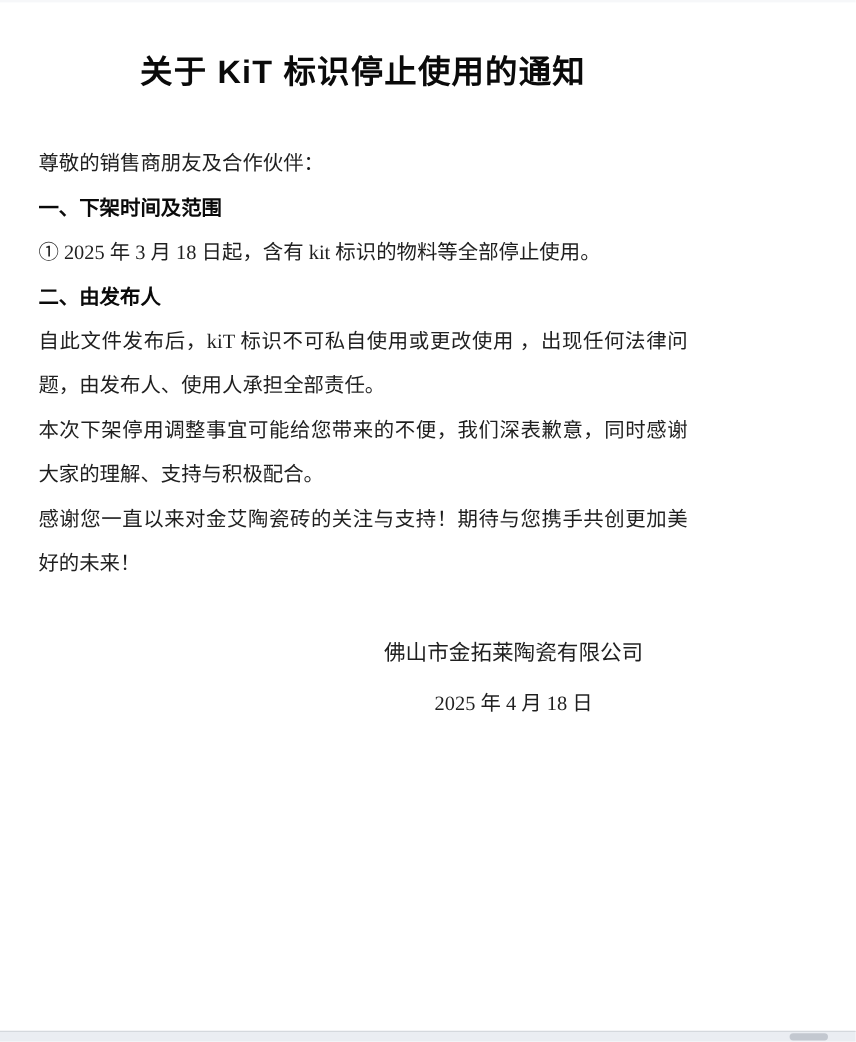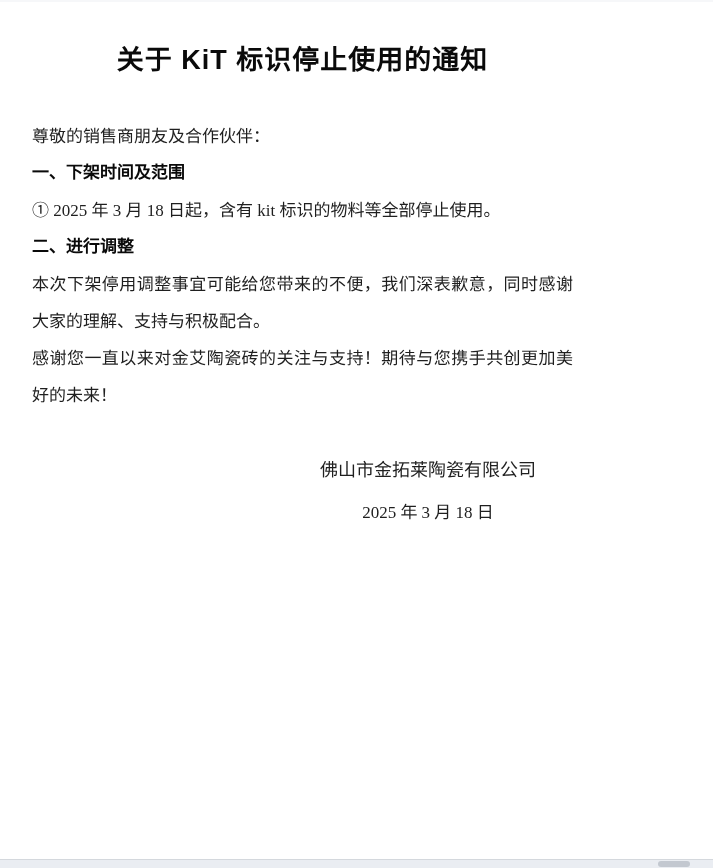--- a/index.html
+++ b/index.html
@@ -48,21 +48,21 @@
     font-size: 17px;
     line-height: 37px;
     text-align: justify;
     margin: 0;
   }
   .para.indent {
     text-indent: 2em;
     margin-top: 8px;
   }
   .section-heading {
-    font-family: Liberation Mono, monospace;
+    font-family: Liberation Serif, serif;
     font-weight: bold;
     font-size: 17px;
     line-height: 37px;
     color: #0a0a0a;
     margin: 0;
   }
   .list-item {
     font-size: 17px;
     line-height: 37px;
     margin: 0;
@@ -112,32 +112,33 @@
   <h1 class="doc-title">关于 KiT 标识停止使用的通知</h1>
 
   <div class="salutation">尊敬的销售商朋友及合作伙伴：</div>
 
 
   <div class="section-heading">一、下架时间及范围</div>
 
   <div class="list-item">① 2025 年 3 月 18 日起，含有 kit 标识的物料等全部停止使用。</div>
 
 
-  <div class="section-heading">二、进行调整</div>
+  <div class="section-heading">二、由发布人</div>
 
+  <p class="para">自此文件发布后，kiT 标识不可私自使用或更改使用 ，出现任何法律问题，由发布人、使用人承担全部责任。</p>
 
   <p class="para">本次下架停用调整事宜可能给您带来的不便，我们深表歉意，同时感谢大家的理解、支持与积极配合。</p>
 
 
   <p class="para">感谢您一直以来对金艾陶瓷砖的关注与支持！期待与您携手共创更加美好的未来！</p>
 
   <div class="signature-block">
     <div class="signature-inner">
       <div class="signature-company">佛山市金拓莱陶瓷有限公司</div>
-      <div class="signature-date">2025 年 3 月 18 日</div>
+      <div class="signature-date">2025 年 4 月 18 日</div>
     </div>
   </div>
 
 </div>
 
 <div class="h-scrollbar">
   <div class="h-scrollbar-thumb"></div>
 </div>
 
 </body></html>

